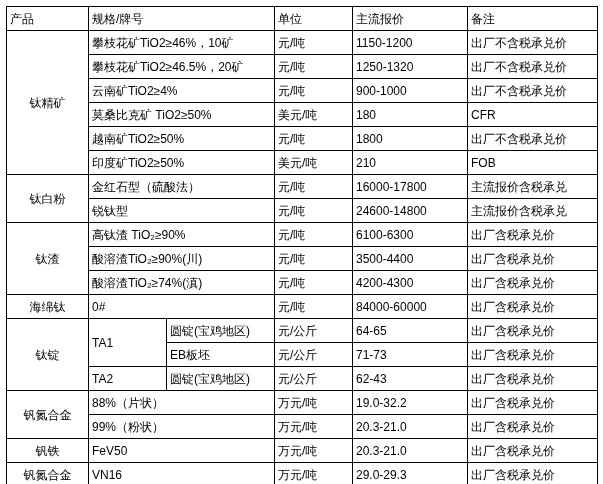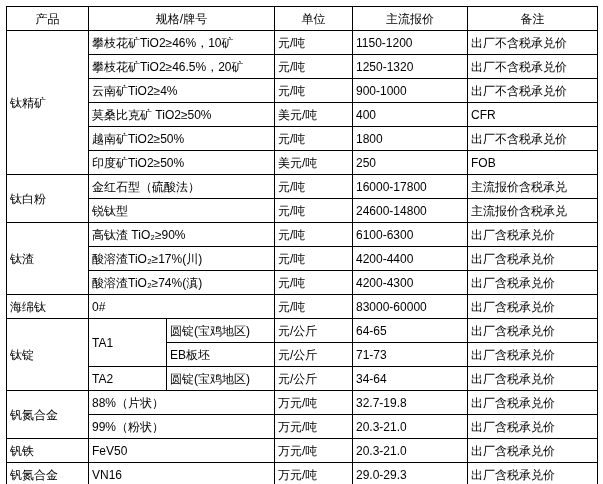--- a/index.html
+++ b/index.html
@@ -24,27 +24,27 @@
     font-size: 12px;
     font-weight: normal;
     padding: 1px 3px;
     height: 21px;
     line-height: 14px;
     vertical-align: middle;
     overflow: hidden;
     white-space: nowrap;
   }
   .hdr {
-    text-align: center;
+    text-align: left;
     font-weight: bold;
     font-size: 13px;
     margin-top: 25px;
   }
   .cat {
-    text-align: left;
+    text-align: center;
     font-weight: bold;
     font-size: 13px;
     font-family: Liberation Serif, serif;
   }
   .txt {
     text-align: left;
   }
   .col-a { width: 82px; }
   .col-b { width: 78px; }
   .col-c { width: 108px; }
@@ -89,33 +89,33 @@
       </tr>
       <tr>
         <td class="txt" colspan="2">云南矿TiO2≥4%</td>
         <td class="txt">元/吨</td>
         <td class="txt">900-1000</td>
         <td class="txt">出厂不含税承兑价</td>
       </tr>
       <tr>
         <td class="txt" colspan="2">莫桑比克矿  TiO2≥50%</td>
         <td class="txt">美元/吨</td>
-        <td class="txt">400</td>
+        <td class="txt">180</td>
         <td class="txt">CFR</td>
       </tr>
       <tr>
         <td class="txt" colspan="2">越南矿TiO2≥50%</td>
         <td class="txt">元/吨</td>
         <td class="txt">1800</td>
         <td class="txt">出厂不含税承兑价</td>
       </tr>
       <tr>
         <td class="txt" colspan="2">印度矿TiO2≥50%</td>
         <td class="txt">美元/吨</td>
-        <td class="txt">250</td>
+        <td class="txt">210</td>
         <td class="txt">FOB</td>
       </tr>
       <tr>
         <td class="cat" rowspan="2">钛白粉</td>
         <td class="txt" colspan="2">金红石型（硫酸法）</td>
         <td class="txt">元/吨</td>
         <td class="txt">16000-17800</td>
         <td class="txt">主流报价含税承兑</td>
       </tr>
       <tr>
@@ -125,64 +125,64 @@
         <td class="txt">主流报价含税承兑</td>
       </tr>
       <tr>
         <td class="cat" rowspan="3">钛渣</td>
         <td class="txt" colspan="2">高钛渣 TiO₂≥90%</td>
         <td class="txt">元/吨</td>
         <td class="txt">6100-6300</td>
         <td class="txt">出厂含税承兑价</td>
       </tr>
       <tr>
-        <td class="txt" colspan="2">酸溶渣TiO₂≥17%(川)</td>
-        <td class="txt">元/吨</td>
-        <td class="txt">4200-4400</td>
+        <td class="txt" colspan="2">酸溶渣TiO₂≥90%(川)</td>
+        <td class="txt">元/吨</td>
+        <td class="txt">3500-4400</td>
         <td class="txt">出厂含税承兑价</td>
       </tr>
       <tr>
         <td class="txt" colspan="2">酸溶渣TiO₂≥74%(滇)</td>
         <td class="txt">元/吨</td>
         <td class="txt">4200-4300</td>
         <td class="txt">出厂含税承兑价</td>
       </tr>
       <tr>
         <td class="cat" rowspan="1">海绵钛</td>
         <td class="txt" colspan="2">0#</td>
         <td class="txt">元/吨</td>
-        <td class="txt">83000-60000</td>
+        <td class="txt">84000-60000</td>
         <td class="txt">出厂含税承兑价</td>
       </tr>
       <tr>
         <td class="cat" rowspan="3">钛锭</td>
         <td class="txt" rowspan="2">TA1</td>
         <td class="txt">圆锭(宝鸡地区)</td>
         <td class="txt">元/公斤</td>
         <td class="txt">64-65</td>
         <td class="txt">出厂含税承兑价</td>
       </tr>
       <tr>
         <td class="txt">EB板坯</td>
         <td class="txt">元/公斤</td>
         <td class="txt">71-73</td>
         <td class="txt">出厂含税承兑价</td>
       </tr>
       <tr>
         <td class="txt" rowspan="1">TA2</td>
         <td class="txt">圆锭(宝鸡地区)</td>
         <td class="txt">元/公斤</td>
-        <td class="txt">34-64</td>
+        <td class="txt">62-43</td>
         <td class="txt">出厂含税承兑价</td>
       </tr>
       <tr>
         <td class="cat" rowspan="2">钒氮合金</td>
         <td class="txt" colspan="2">88%（片状）</td>
         <td class="txt">万元/吨</td>
-        <td class="txt">32.7-19.8</td>
+        <td class="txt">19.0-32.2</td>
         <td class="txt">出厂含税承兑价</td>
       </tr>
       <tr>
         <td class="txt" colspan="2">99%（粉状）</td>
         <td class="txt">万元/吨</td>
         <td class="txt">20.3-21.0</td>
         <td class="txt">出厂含税承兑价</td>
       </tr>
       <tr>
         <td class="cat" rowspan="1">钒铁</td>

